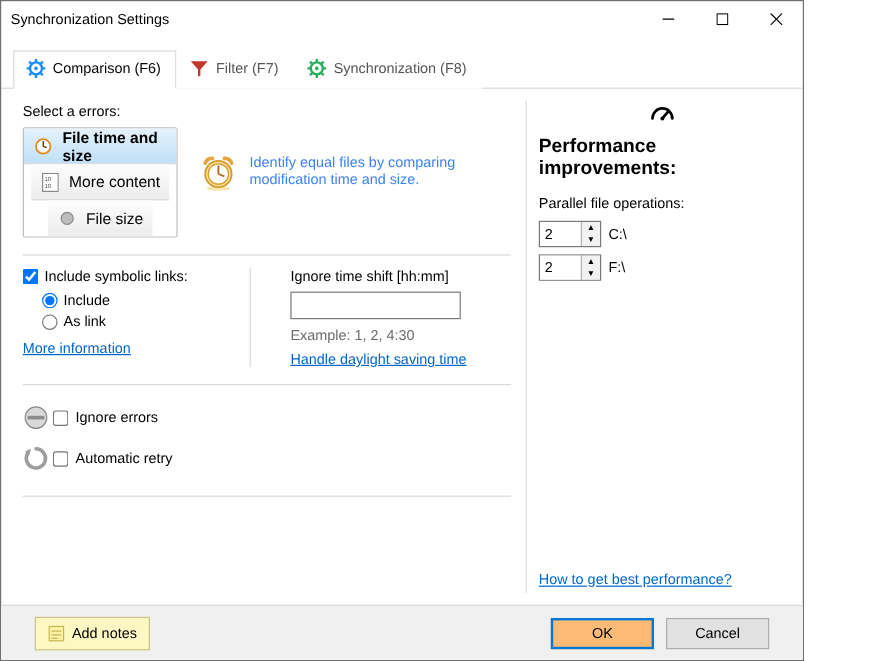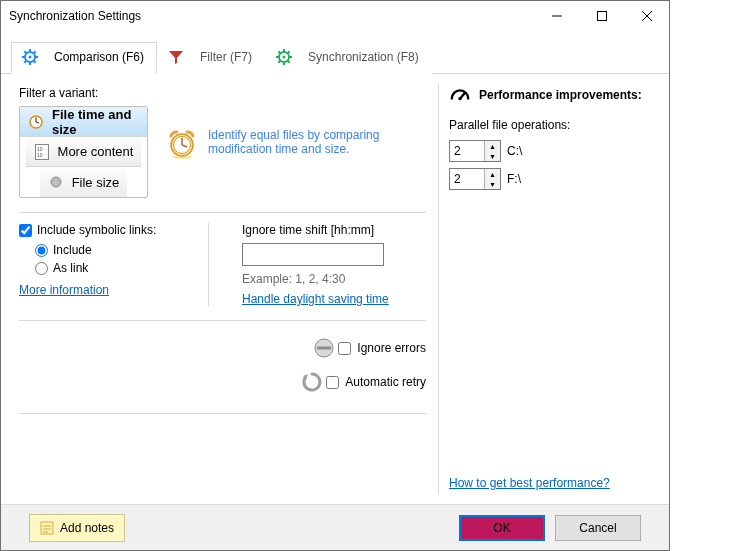--- a/index.html
+++ b/index.html
@@ -2,21 +2,21 @@
 <html><head>
 <meta charset="utf-8">
 <style>
   * { box-sizing: border-box; font-family: "Segoe UI", Tahoma, sans-serif; }
   body { margin:0; padding:0; background:#fff; }
   .window { width:670px; height:551px; border:1px solid #707070; background:#fff; display:flex; flex-direction:column; }
   .titlebar { height:30px; display:flex; align-items:center; padding:0 0 0 8px; font-size:12px; }
   .titlebar .title { flex:1; }
   .titlebar .wbtn { width:45px; height:30px; display:flex; align-items:center; justify-content:center; }
   .tabs { display:flex; align-items:flex-end; padding:10px 10px 0 10px; border-bottom:1px solid #d9d9d9; gap:0; }
-  .tab { display:flex; align-items:center; gap:16px; padding:6px 12px 8px 10px; font-size:12px; border:1px solid transparent; position:relative; top:1px; background:#fff; }
+  .tab { display:flex; align-items:center; gap:6px; padding:6px 12px 8px 10px; font-size:12px; border:1px solid transparent; position:relative; top:1px; background:#fff; }
   .tab.inactive { color:#555; }
   .tab.active { border:1px solid #d9d9d9; border-bottom:1px solid #fff; background:#fff; }
   .content { flex:1; display:flex; }
   .left { flex:1; padding:10px 12px 0 18px; display:flex; flex-direction:column; }
   .vsep { width:1px; background:#d9d9d9; margin:10px 0 10px 0; }
   .right { width:230px; padding:10px 14px 0 10px; display:flex; flex-direction:column; }
   .section-label { font-size:12px; margin:2px 0 6px 0; }
   .variant-box { display:flex; flex-direction:column; width:160px; border:1px solid #bfbfbf; border-radius:2px;align-items:center; }
   .variant { display:flex; align-items:center; gap:8px; padding:4px 8px; font-size:13px; height:30px; border-bottom:1px solid #d6d6d6; background:linear-gradient(#fdfdfd,#ececec); }
   .variant:last-child { border-bottom:none; }
@@ -28,36 +28,36 @@
   .hr { height:1px; background:#d9d9d9; margin:14px 0 10px 0; }
   .group-row { display:flex; gap:29px; }
   .symlinks { width:160px; font-size:12px; }
   .symlinks .radios { margin:6px 0 8px 16px; display:flex; flex-direction:column; gap:4px; }
   .symlinks label { display:flex; align-items:center; gap:5px; font-size:12px; }
   .divv { width:1px; background:#d9d9d9; }
   .timeshift { font-size:12px; flex:1; padding-left:4px; }
   .timeshift input[type=text] { width:142px; height:23px; font-size:12px; padding:0 4px; border:1px solid #7a7a7a; margin:6px 0 6px 0; }
   .hint { color:#6b6b6b; font-size:12px; margin-bottom:6px; }
   .link { color:#0066cc; text-decoration:underline; font-size:12px; cursor:pointer; }
-  .checkrow { display:flex; align-items:center; gap:3px; font-size:12px; margin:6px 0;justify-content:flex-end; }
+  .checkrow { display:flex; align-items:center; gap:3px; font-size:12px; margin:6px 0; }
   .checkrow .bigicon { width:22px; height:22px; display:flex; align-items:center; justify-content:center; }
-  .perf-head { display:flex; align-items:center; gap:8px; font-size:12px; font-weight:bold; margin-bottom:12px; }
+  .perf-head { display:flex; align-items:center; gap:8px; font-size:16px; font-weight:bold; margin-bottom:12px;flex-direction:column; }
   .perf-head .gauge { width:22px; height:22px; }
   .perf-label { font-size:12px; margin:0 0 8px 0; }
   .perf-row { display:flex; align-items:center; gap:6px; margin-bottom:6px; }
   .spinner { display:flex; border:1px solid #7a7a7a; width:52px; height:22px; }
   .spinner input { border:none; width:34px; font-size:12px; padding:0 4px; outline:none; }
   .spinner .spbtns { width:16px; display:flex; flex-direction:column; border-left:1px solid #b0b0b0; }
   .spinner .spbtn { flex:1; display:flex; align-items:center; justify-content:center; font-size:7px; background:#f2f2f2; }
   .drive { font-size:12px; }
   .right .spacer { flex:1; }
   .footer { height:46px; border-top:1px solid #d9d9d9; background:#f0f0f0; display:flex; align-items:center; padding:0 28px; gap:10px; }
   .footer .spacer { flex:1; }
   .btn { height:26px; min-width:86px; border:1px solid #adadad; background:#e1e1e1; font-size:12px; padding:0 14px; cursor:pointer; }
-  .btn.primary { border:2px solid #0078d7; background:#be185d; }
+  .btn.primary { border:2px solid #0078d7; background:#fdba74; }
   .addnotes { display:flex; align-items:center; gap:6px; height:28px; padding:0 10px; border:1px solid #c9c28a; background:#fdf7c4; font-size:12px; cursor:pointer; }
   input[type=checkbox], input[type=radio] { margin:0; }
   .chk { display:flex; align-items:center; gap:6px; }
 </style>
 </head>
 <body>
 
 <div class="window">
 
   <div class="titlebar">
@@ -118,21 +118,21 @@
             <line x1="13.7" y1="2.3" x2="11.5" y2="4.5"></line>
             <line x1="4.5" y1="11.5" x2="2.3" y2="13.7"></line>
           </g>
         </svg>
       <span>Synchronization (F8)</span>
     </div>
   </div>
 
   <div class="content">
     <div class="left">
-      <div class="section-label">Filter a variant:</div>
+      <div class="section-label">Select a errors:</div>
       <div class="top-row">
         <div class="variant-box">
           <div class="variant selected">
             <span class="vicon">
               <svg width="16" height="16">
                   <circle cx="8" cy="8" r="6" fill="#fff" stroke="#e28b1a" stroke-width="1.5"></circle>
                   <line x1="8" y1="8" x2="8" y2="3.5" stroke="#5b3a00" stroke-width="1.2"></line>
                   <line x1="8" y1="8" x2="11" y2="9" stroke="#5b3a00" stroke-width="1.2"></line>
                 </svg>
             </span>

